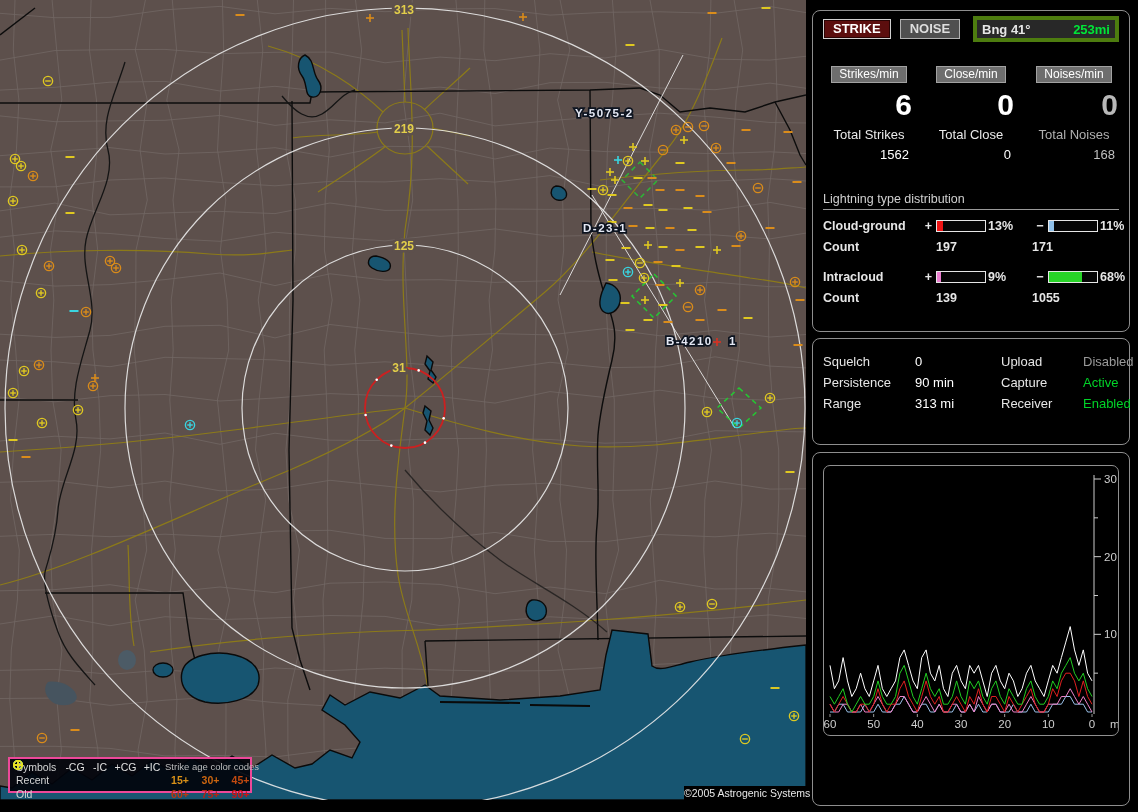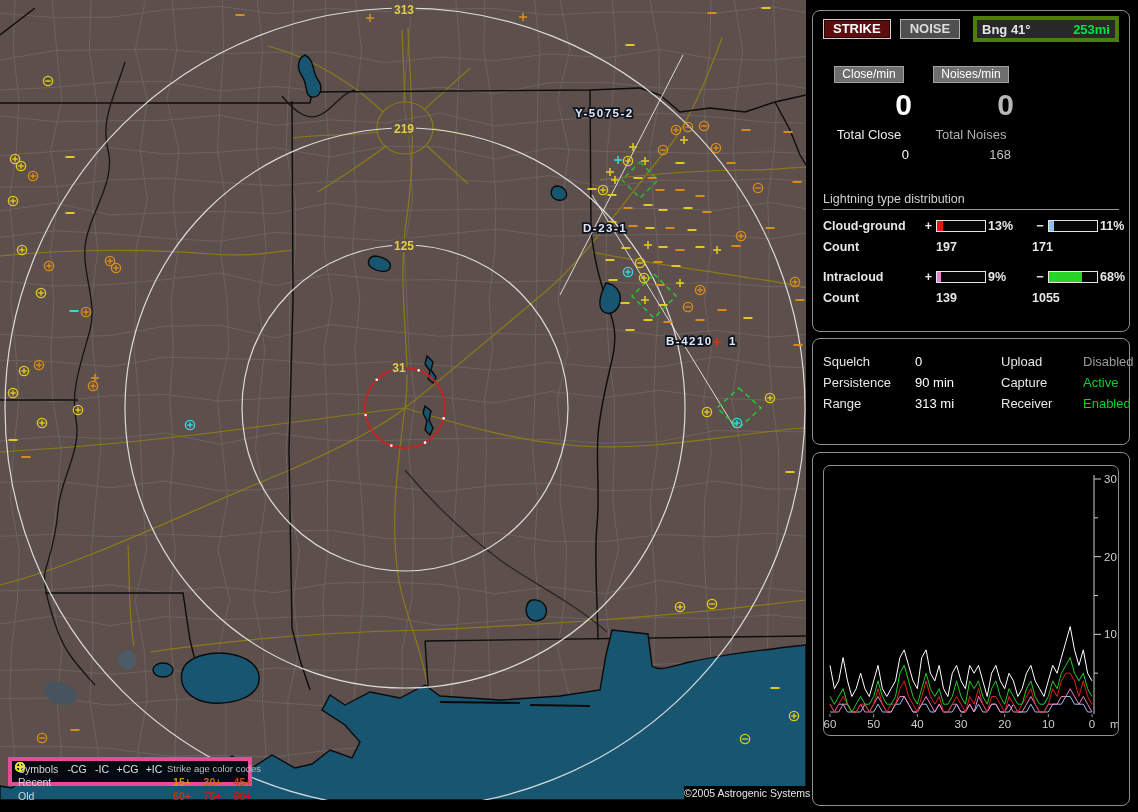--- a/index.html
+++ b/index.html
@@ -6,22 +6,22 @@
   .screen{position:relative;width:1138px;height:812px;background:#000;overflow:hidden;
           font-family:"Liberation Sans","DejaVu Sans",sans-serif;}
   
   .map{position:absolute;left:0;top:0;width:806px;height:800px;background:#5d504c;}
   .map svg{position:absolute;left:0;top:0;}
   .ring-label{fill:#e2ce4a;font-size:12px;font-weight:bold;paint-order:stroke;stroke:#5d504c;stroke-width:5px;text-anchor:middle;font-family:"Liberation Sans",sans-serif;}
   .cell-label{fill:#e4e8f4;font-size:11.5px;font-weight:600;letter-spacing:1.5px;paint-order:stroke;stroke:#0d1420;stroke-width:3.5px;font-family:"Liberation Sans",sans-serif;}
   .map-copyright{position:absolute;left:684px;top:786px;width:122px;height:15px;background:#000;color:#e8e8e8;
     font-size:10.5px;line-height:15px;text-align:center;white-space:nowrap;}
   
-  .map-legend{position:absolute;left:8px;top:757px;width:244px;height:29px;background:rgba(2,4,12,.93);
-    border:4px solid #ec4899;font-size:10.5px;color:#d4d4d4;padding:1px 4px 0 6px;box-sizing:border-box;}
+  .map-legend{position:absolute;left:8px;top:757px;width:244px;height:36px;background:rgba(2,4,12,.93);
+    border:2px solid #ec4899;font-size:10.5px;color:#d4d4d4;padding:1px 4px 0 6px;box-sizing:border-box;}
   .lg-row{display:grid;grid-template-columns:46px 26px 24px 27px 26px 30px 31px 29px;align-items:center;height:13.5px;white-space:nowrap;}
   .lg-age-header{grid-column:6/9;font-size:9.5px;color:#bcbcbc;}
   .lg-col{text-align:center;color:#e0e0e0;}
   .lg-age{font-weight:bold;text-align:center;}
   .lg-sym{display:inline-block;width:100%;text-align:center;line-height:0;}
   
   .sidebar{position:absolute;left:806px;top:0;width:332px;height:812px;color:#e6e6e6;font-size:13px;}
   .panel{position:absolute;left:6px;width:318px;background:#000;border:1px solid #8e8e8e;border-radius:8px;box-sizing:border-box;}
   .panel1{top:10px;height:322px;padding:7px 10px;}
   .panel2{top:338px;height:107px;padding:6px 10px;}
@@ -715,20 +715,26 @@
         <button class="btn btn-strike">STRIKE</button>
         <button class="btn btn-noise">NOISE</button>
         <div class="bng-box">
           <span>Bng 41°</span>
           <span class="bng-dist">253mi</span>
         </div>
       </div>
 
       <div class="rates">
         <div class="rate-col">
+          <div class="chip-holder"><span class="chip">Strikes/min</span></div>
+          <div class="rate-num">6</div>
+          <div class="total-label">Total Strikes</div>
+          <div class="total-val">1562</div>
+        </div>
+        <div class="rate-col">
           <div class="chip-holder"><span class="chip">Close/min</span></div>
           <div class="rate-num">0</div>
           <div class="total-label">Total Close</div>
           <div class="total-val">0</div>
         </div>
         <div class="rate-col dim">
           <div class="chip-holder"><span class="chip">Noises/min</span></div>
           <div class="rate-num">0</div>
           <div class="total-label">Total Noises</div>
           <div class="total-val">168</div>

